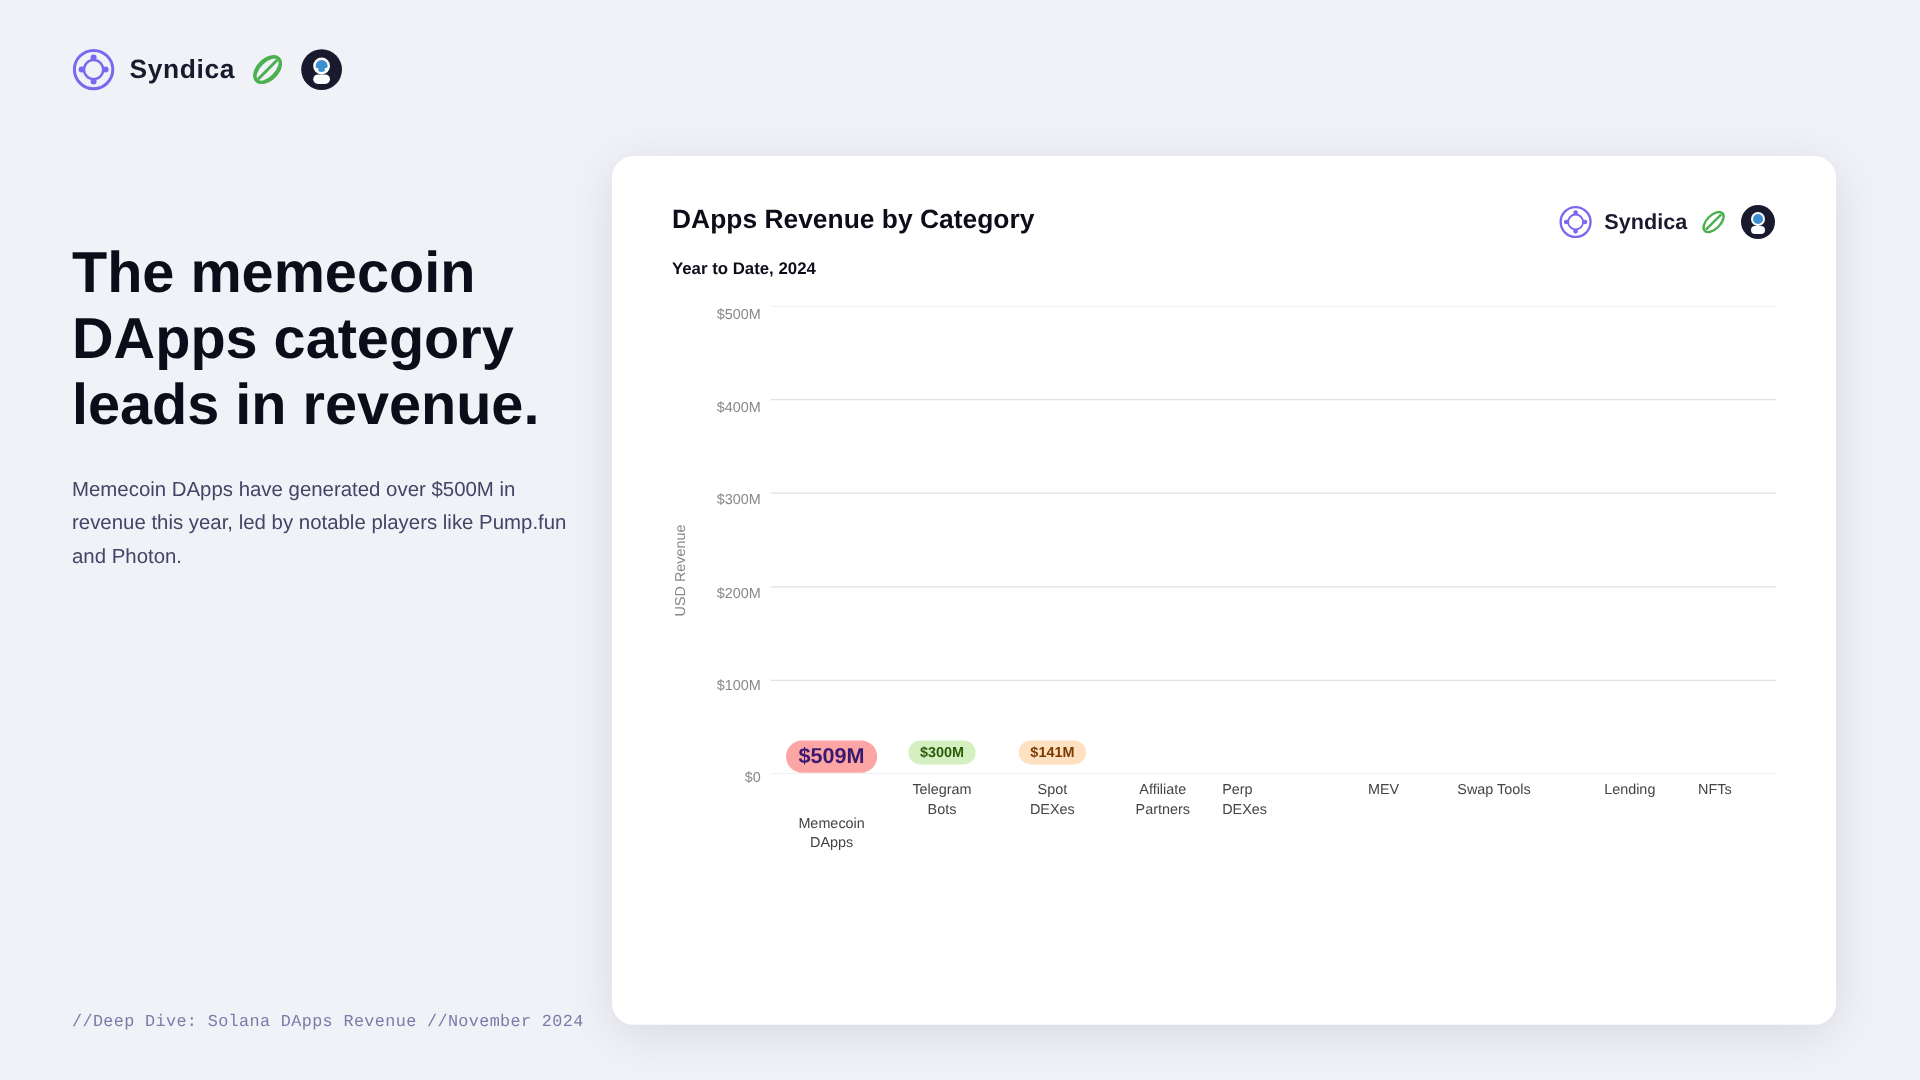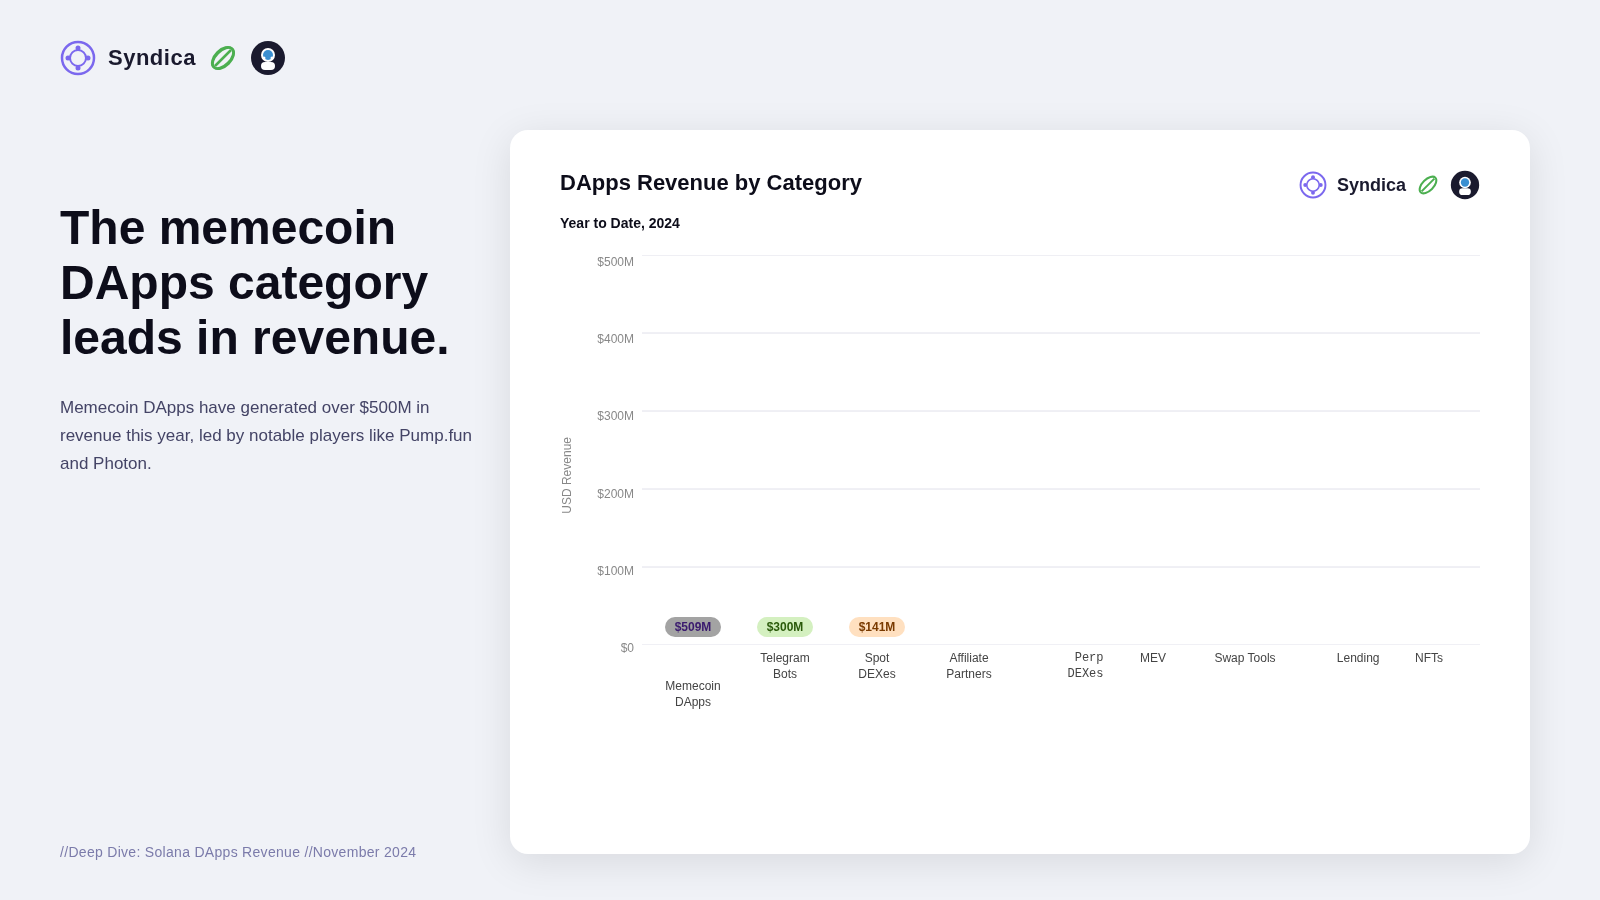--- a/index.html
+++ b/index.html
@@ -60,21 +60,21 @@
       line-height: 1.65;
     }
 
     
     .footer-text {
       position: absolute;
       bottom: 40px;
       left: 60px;
       font-size: 14px;
       color: #7b7baa;
-      font-family: Liberation Sans, sans-serif;
+      font-family: Liberation Mono, monospace;
       letter-spacing: 0.3px;
     }
 
     
     .chart-card {
       position: absolute;
       top: 130px;
       left: 510px;
       width: 1020px;
       height: 724px;
@@ -234,21 +234,21 @@
             <line x1="0" y1="0%" x2="100%" y2="0%" stroke="#e0e0ea" stroke-width="1"></line>
             <line x1="0" y1="20%" x2="100%" y2="20%" stroke="#e0e0ea" stroke-width="1"></line>
             <line x1="0" y1="40%" x2="100%" y2="40%" stroke="#e0e0ea" stroke-width="1"></line>
             <line x1="0" y1="60%" x2="100%" y2="60%" stroke="#e0e0ea" stroke-width="1"></line>
             <line x1="0" y1="80%" x2="100%" y2="80%" stroke="#e0e0ea" stroke-width="1"></line>
             <line x1="0" y1="100%" x2="100%" y2="100%" stroke="#e0e0ea" stroke-width="1"></line>
           </svg>
 
           <div id="bars-wrapper" style="position:absolute;top:0;left:0;right:0;bottom:50px;display:flex;align-items:flex-end;justify-content:space-around;padding:0 5px;">
           <div style="display: flex; flex-direction: column; align-items: center; position: relative; flex: 1 1 0%; max-width: 85px;">
-                <div style="position: absolute; top: -28px; background: #a3a3a3; border-radius: 20px; padding: 3px 10px; font-size: 12px; font-weight: 700; color: rgb(58, 26, 110); white-space: nowrap; z-index: 2;">$509M</div>
+                <div style="position: absolute; top: -28px; background: #fca5a5; border-radius: 20px; padding: 3px 10px; font-size: 18px; font-weight: 700; color: rgb(58, 26, 110); white-space: nowrap; z-index: 2;">$509M</div>
                 <div style="width: 68px; background: rgb(139, 109, 223); border-radius: 4px 4px 0px 0px; height: 100%;"></div>
               </div>
               <div style="display: flex; flex-direction: column; align-items: center; position: relative; flex: 1 1 0%; max-width: 85px;">
                 <div style="position: absolute; top: -28px; background: rgb(212, 240, 192); border-radius: 20px; padding: 3px 10px; font-size: 12px; font-weight: 700; color: rgb(42, 90, 10); white-space: nowrap; z-index: 2;">$300M</div>
                 <div style="width: 68px; background: rgb(139, 195, 74); border-radius: 4px 4px 0px 0px; height: 58.9391%;"></div>
               </div>
               <div style="display: flex; flex-direction: column; align-items: center; position: relative; flex: 1 1 0%; max-width: 85px;">
                 <div style="position: absolute; top: -28px; background: rgb(255, 224, 192); border-radius: 20px; padding: 3px 10px; font-size: 12px; font-weight: 700; color: rgb(122, 58, 0); white-space: nowrap; z-index: 2;">$141M</div>
                 <div style="width: 68px; background: rgb(255, 112, 67); border-radius: 4px 4px 0px 0px; height: 27.7014%;"></div>
               </div>
@@ -274,21 +274,21 @@
 
           <div id="x-labels-wrapper" style="position:absolute;bottom:0;left:0;right:0;height:50px;display:flex;justify-content:space-around;align-items:flex-start;padding:6px 5px 0;">
           <div style="font-size: 12px; color: rgb(68, 68, 68); text-align: center; line-height: 1.3; flex: 1 1 0%; max-width: 85px; white-space: pre-line; margin-top: 28px;">Memecoin
 DApps</div>
               <div style="font-size: 12px; color: rgb(68, 68, 68); text-align: center; line-height: 1.3; flex: 1 1 0%; max-width: 85px; white-space: pre-line;">Telegram
 Bots</div>
               <div style="font-size: 12px; color: rgb(68, 68, 68); text-align: center; line-height: 1.3; flex: 1 1 0%; max-width: 85px; white-space: pre-line;">Spot
 DEXes</div>
               <div style="font-size: 12px; color: rgb(68, 68, 68); text-align: center; line-height: 1.3; flex: 1 1 0%; max-width: 85px; white-space: pre-line;">Affiliate
 Partners</div>
-              <div style="font-size: 12px; color: rgb(68, 68, 68); text-align: right; line-height: 1.3; flex: 1 1 0%; max-width: 85px; white-space: pre-line; font-family: Liberation Mono, monospace;">Perp
+              <div style="font-size: 12px; color: rgb(68, 68, 68); text-align: left; line-height: 1.3; flex: 1 1 0%; max-width: 85px; white-space: pre-line;">Perp
 DEXes</div>
               <div style="font-size: 12px; color: rgb(68, 68, 68); text-align: center; line-height: 1.3; flex: 1 1 0%; max-width: 85px; white-space: pre-line;">MEV</div>
               <div style="font-size: 12px; color: rgb(68, 68, 68); text-align: center; line-height: 1.3; flex: 1 1 0%; max-width: 85px; white-space: pre-line;">Swap Tools</div>
               <div style="font-size: 12px; color: rgb(68, 68, 68); text-align: right; line-height: 1.3; flex: 1 1 0%; max-width: 85px; white-space: pre-line;">Lending</div>
               <div style="font-size: 12px; color: rgb(68, 68, 68); text-align: center; line-height: 1.3; flex: 1 1 0%; max-width: 85px; white-space: pre-line;">NFTs</div>
             </div>
         </div>
       </div>
     </div>
   </div>

